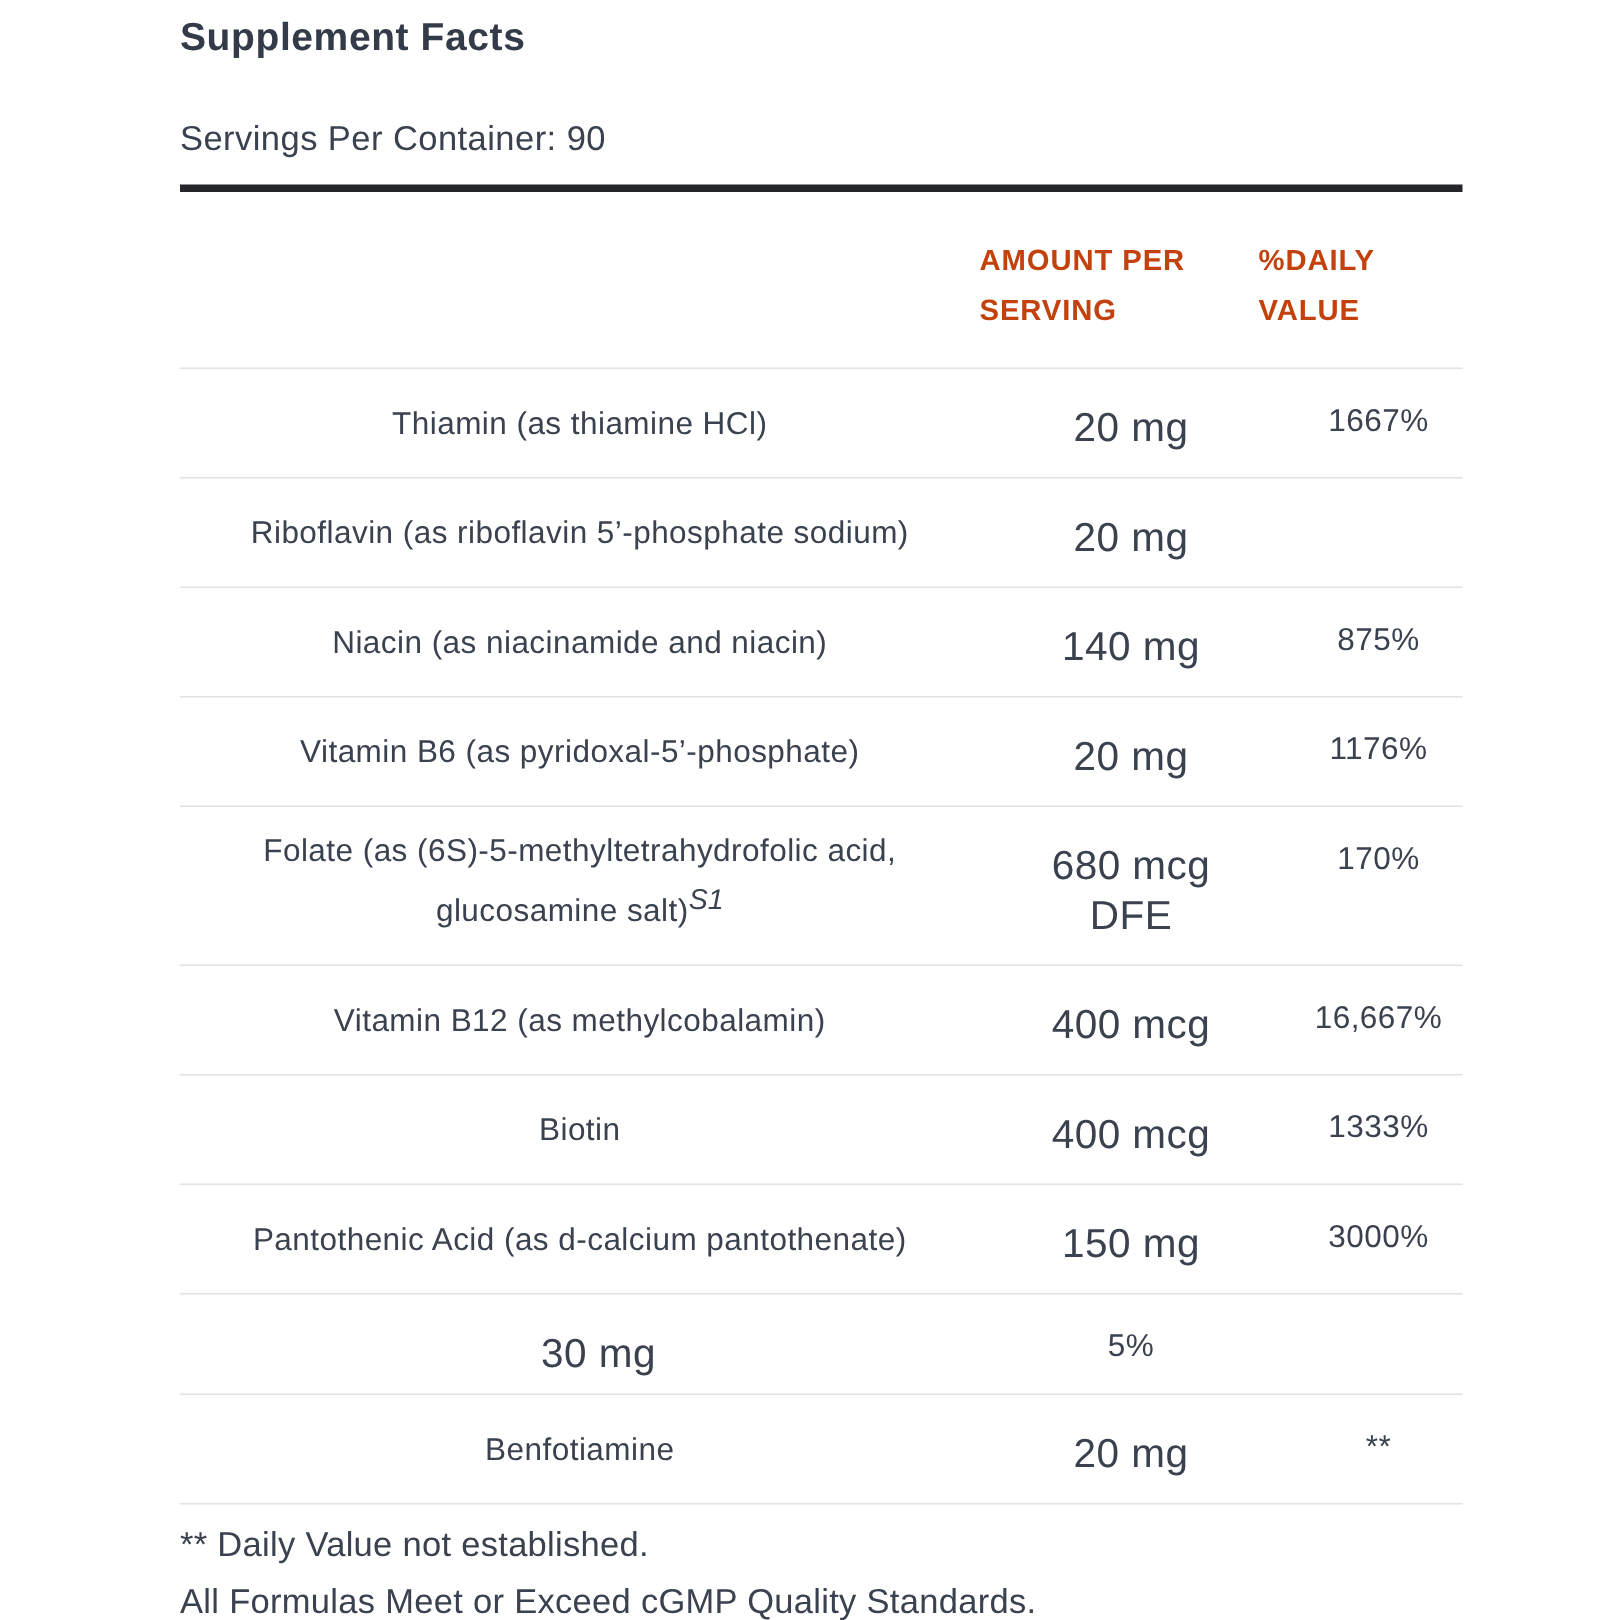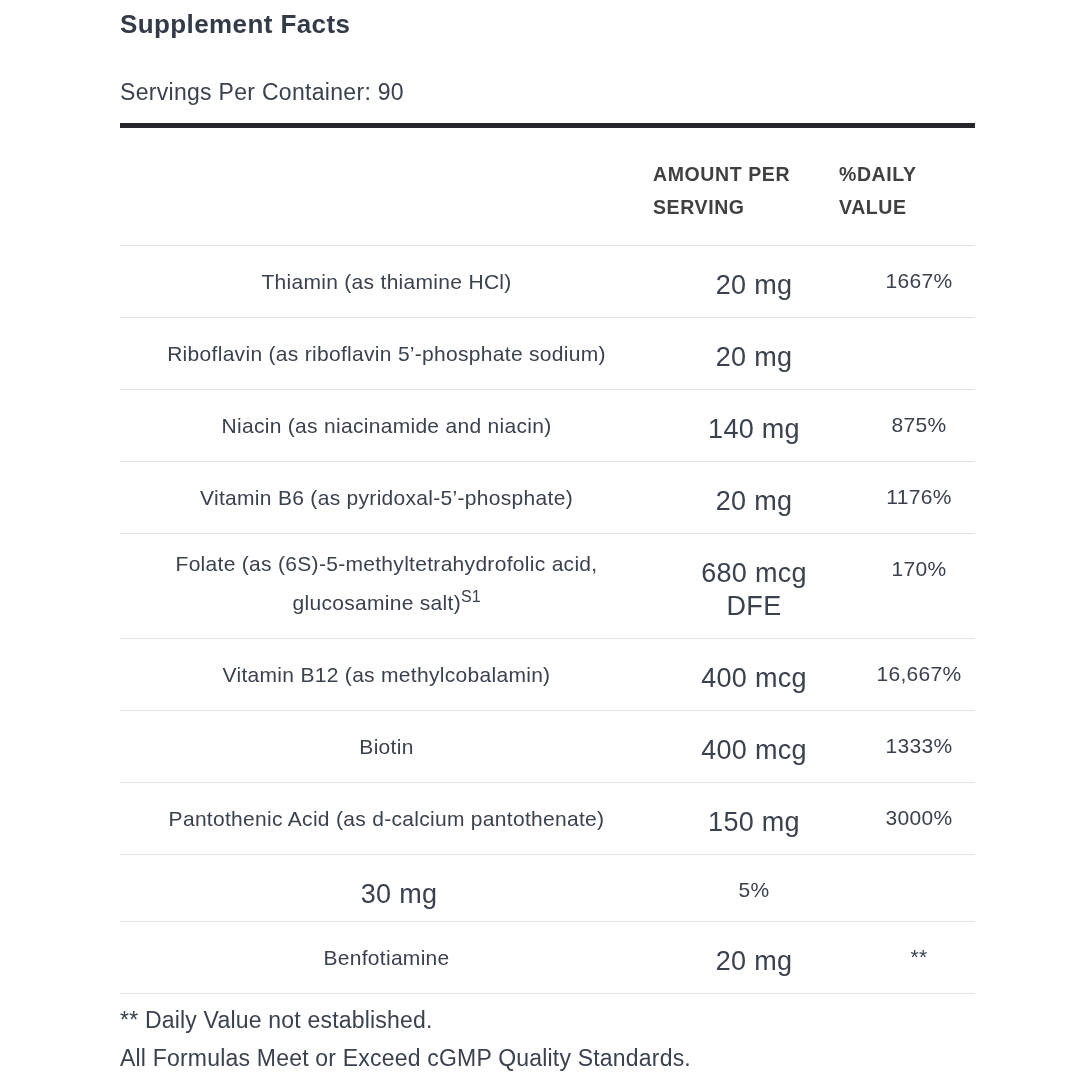--- a/index.html
+++ b/index.html
@@ -39,40 +39,41 @@
     display: grid;
     grid-template-columns: 525px 185px 145px;
   }
   .header-row {
     height: 117px;
     padding-top: 30px;
     font-size: 19.5px;
     font-weight: 700;
     letter-spacing: 0.6px;
     line-height: 33px;
-    color: #404040;
+    color: #c2410c;
   }
   .header-amount { padding-left: 8px; }
   .header-dv { padding-left: 9px; }
   .header-line { display: block; }
   .facts-table { border-bottom: 1px solid #e2e2e4; }
   .facts-row {
     border-top: 1px solid #e2e2e4;
     min-height: 67px;
     text-align: center;
   }
   .cell-name {
     padding: 13px 10px 19px 18px;
     font-size: 21px;
     line-height: 33px;
     letter-spacing: 0.3px;
   }
   .cell-name sup {
-    font-size: 16px;
+    font-size: 19px;
     letter-spacing: 0;
+    font-style: italic;
   }
   .cell-amount {
     padding: 23px 0 0 33px;
     font-size: 27px;
     line-height: 33px;
     letter-spacing: 0.3px;
   }
   .cell-amount .amt-line { display: block; }
   .cell-dv {
     padding: 23px 0 0 33px;

